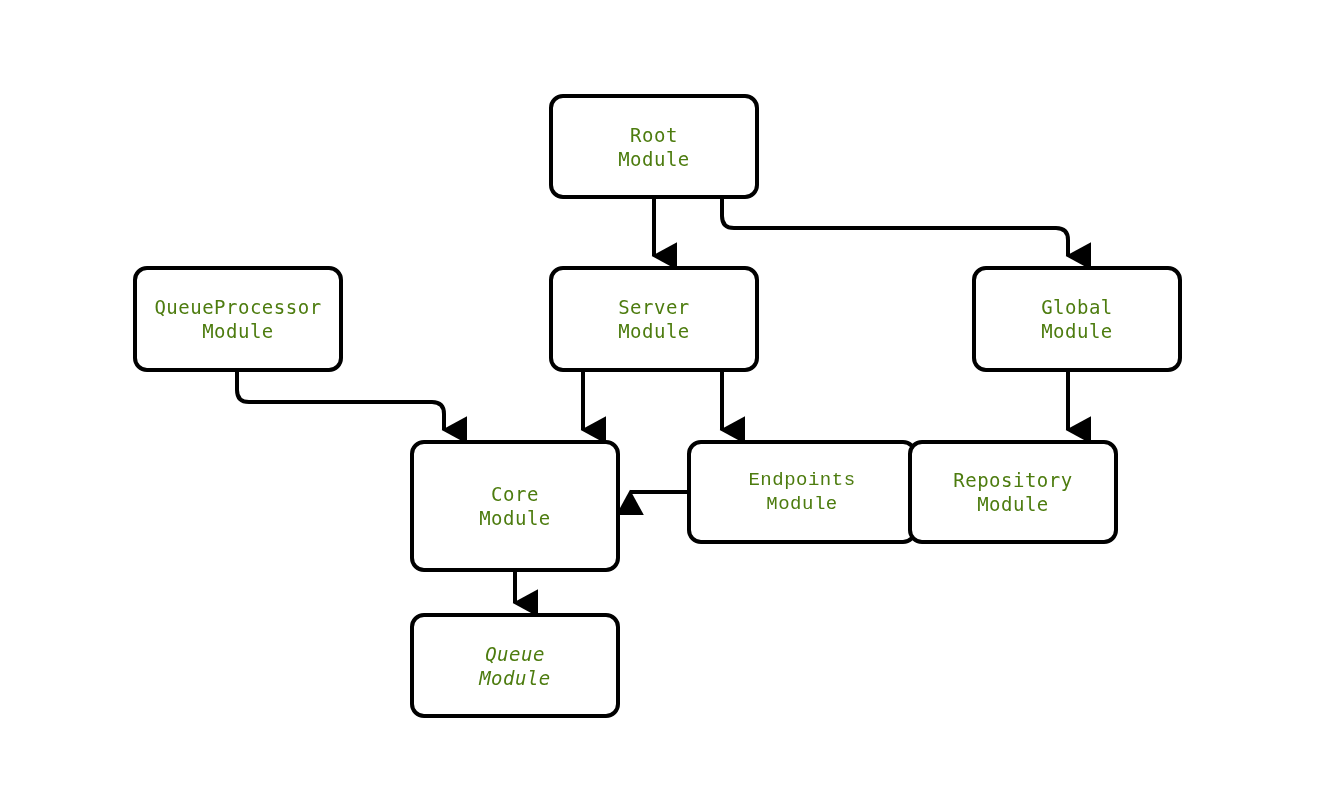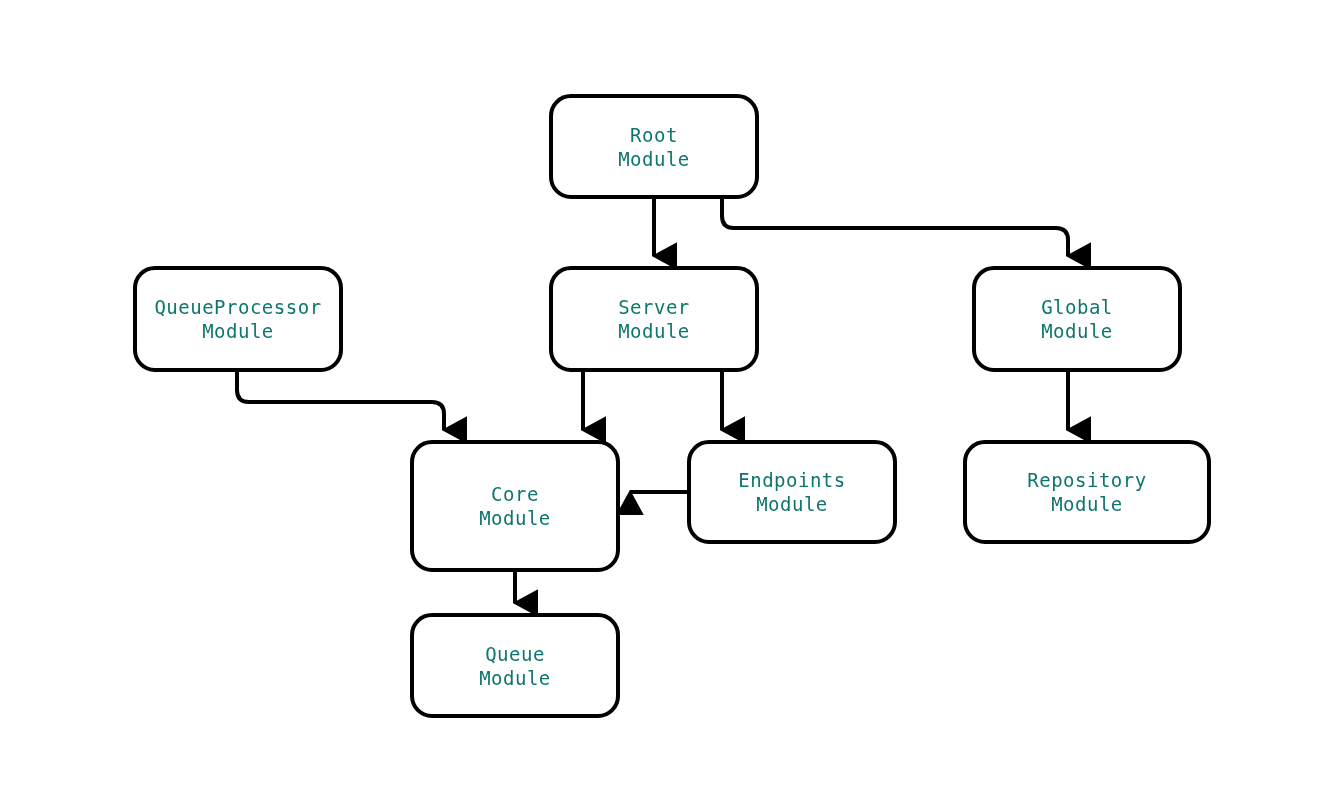--- a/index.html
+++ b/index.html
@@ -21,26 +21,26 @@
     top: 0;
     width: 1337px;
     height: 809px;
     pointer-events: none;
   }
   .node {
     position: absolute;
     box-sizing: border-box;
     background: #ffffff;
     border: 4px solid #000000;
-    border-radius: 22px;
+    border-radius: 14px;
     display: flex;
     flex-direction: column;
     align-items: center;
     justify-content: center;
-    color: #0f766e;
+    color: #4d7c0f;
     font-family: "DejaVu Sans Mono", "Liberation Mono", monospace;
     font-size: 19px;
     line-height: 24px;
     letter-spacing: 0.5px;
     white-space: pre;
     text-align: center;
   }
   .node .line1, .node .line2 { display: block; }
 </style>
 </head>
@@ -65,18 +65,18 @@
         <path d="M 515 544 L 515 603" stroke="#000000" marker-end="url(#arrow-down)"></path>
       </g>
   </svg>
 
   <div id="node-layer">
       <div class="node" style="left: 549px; top: 94px; width: 210px; height: 105px; border-color: rgb(0, 0, 0); background: rgb(255, 255, 255);"><span class="line1">Root</span><span class="line2">Module</span></div>
       <div class="node" style="left: 133px; top: 266px; width: 210px; height: 106px; border-color: rgb(0, 0, 0); background: rgb(255, 255, 255);"><span class="line1">QueueProcessor</span><span class="line2">Module</span></div>
       <div class="node" style="left: 549px; top: 266px; width: 210px; height: 106px; border-color: rgb(0, 0, 0); background: rgb(255, 255, 255);"><span class="line1">Server</span><span class="line2">Module</span></div>
       <div class="node" style="left: 963px; top: 266px; width: 210px; height: 106px; border-color: rgb(0, 0, 0); background: rgb(255, 255, 255); margin-left: 9px;"><span class="line1">Global</span><span class="line2">Module</span></div>
       <div class="node" style="left: 410px; top: 440px; width: 210px; height: 132px; border-color: rgb(0, 0, 0); background: rgb(255, 255, 255);"><span class="line1">Core</span><span class="line2">Module</span></div>
-      <div class="node" style="left: 687px; top: 440px; width: 210px; height: 104px; border-color: rgb(0, 0, 0); background: rgb(255, 255, 255);"><span class="line1">Endpoints</span><span class="line2">Module</span></div>
-      <div class="node" style="left: 963px; top: 440px; width: 248px; height: 104px; border-color: rgb(0, 0, 0); background: rgb(255, 255, 255); align-items: center;"><span class="line1">Repository</span><span class="line2">Module</span></div>
-      <div class="node" style="left: 410px; top: 613px; width: 210px; height: 105px; border-color: rgb(0, 0, 0); background: rgb(255, 255, 255);"><span class="line1">Queue</span><span class="line2">Module</span></div>
+      <div class="node" style="left: 687px; top: 440px; width: 230px; height: 104px; border-color: rgb(0, 0, 0); background: rgb(255, 255, 255); font-family: Liberation Mono, monospace;"><span class="line1">Endpoints</span><span class="line2">Module</span></div>
+      <div class="node" style="left: 908px; top: 440px; width: 210px; height: 104px; border-color: rgb(0, 0, 0); background: rgb(255, 255, 255); align-items: center;"><span class="line1">Repository</span><span class="line2">Module</span></div>
+      <div class="node" style="left: 410px; top: 613px; width: 210px; height: 105px; border-color: rgb(0, 0, 0); background: rgb(255, 255, 255); font-style: italic;"><span class="line1">Queue</span><span class="line2">Module</span></div>
     </div>
 
 </div>
 
 </body></html>

